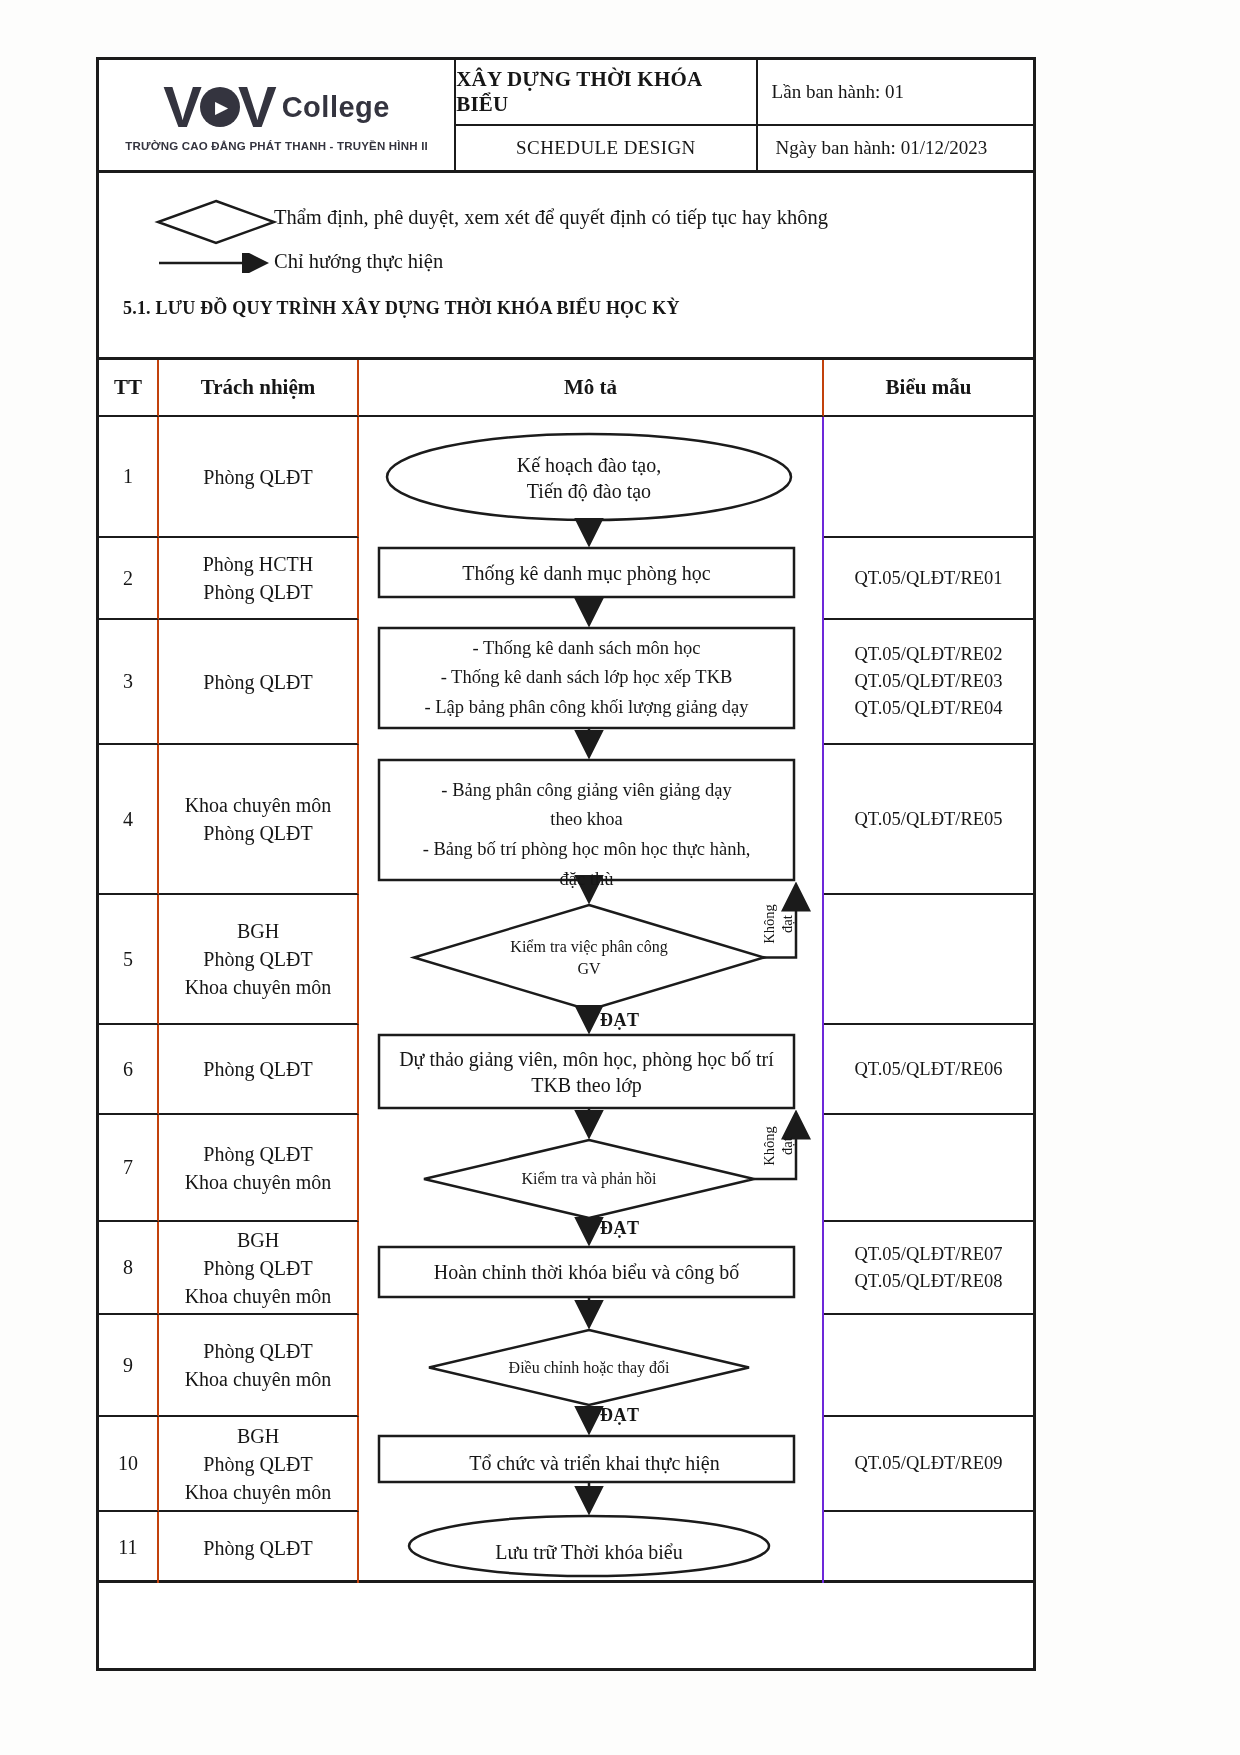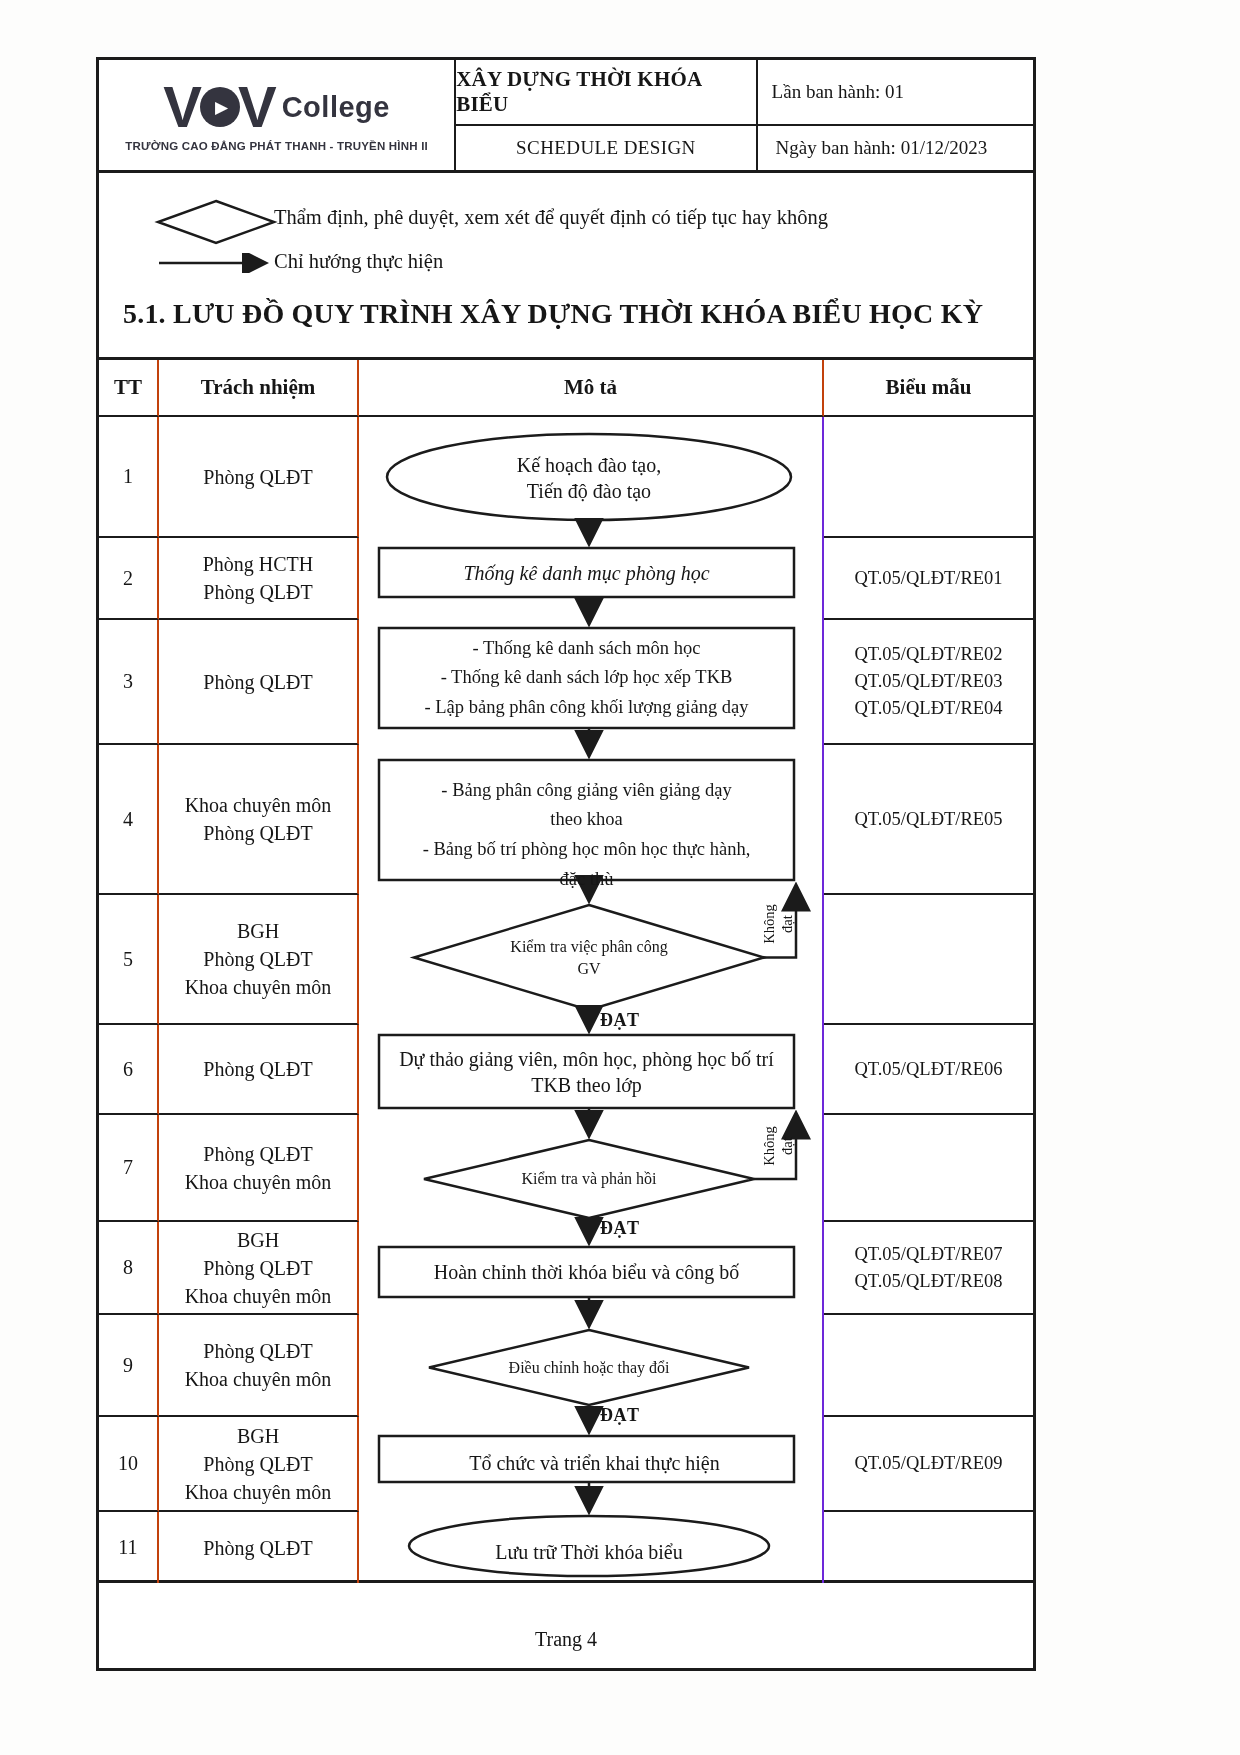--- a/index.html
+++ b/index.html
@@ -25,21 +25,21 @@
   .vov-v{font-size:58px;font-weight:bold;line-height:1;letter-spacing:-4px;}
   .vov-o{width:40px;height:40px;border-radius:50%;background:#34343f;display:flex;align-items:center;justify-content:center;margin:0 -2px 0 2px;}
   .vov-o span{color:#fff;font-size:17px;line-height:1;margin-left:3px;}
   .vov-college{font-size:29px;font-weight:bold;margin-left:9px;letter-spacing:.5px;}
   .vov-tag{font-family:"Liberation Sans","DejaVu Sans",sans-serif;font-size:11.5px;font-weight:bold;color:#34343f;margin-top:4px;letter-spacing:.2px;}
   
   .legend-diamond{position:absolute;left:55px;top:138px;}
   .legend-text-1{position:absolute;left:175px;top:146px;font-size:20.5px;}
   .legend-arrow{position:absolute;left:58px;top:193px;}
   .legend-text-2{position:absolute;left:175px;top:190px;font-size:20.5px;}
-  .section-title{position:absolute;left:24px;top:238px;font-size:28px;font-weight:bold;letter-spacing:.2px;}
+  .section-title{position:absolute;left:24px;top:238px;font-size:18px;font-weight:bold;letter-spacing:.2px;}
   
   .proc-table{
     position:absolute;left:0;top:297px;width:934px;height:1226px;
     border-top:3px solid #1b1b1b;border-bottom:3px solid #1b1b1b;
     display:grid;grid-template-columns:60px 200px 465px 209px;
     grid-template-rows:57px 121px 82px 125px 150px 130px 90px 107px 93px 102px 95px 71px;
     box-sizing:border-box;
   }
   .hc{font-weight:bold;font-size:21px;display:flex;align-items:center;justify-content:center;border-bottom:2px solid #1b1b1b;}
   .br{border-right:2px solid #c2410c;}
@@ -138,21 +138,21 @@
         <line x1="230" y1="881" x2="230" y2="908" stroke="#1b1b1b" stroke-width="2.5" marker-end="url(#arr)"></line>
         <line x1="230" y1="989" x2="230" y2="1014" stroke="#1b1b1b" stroke-width="2.5" marker-end="url(#arr)"></line>
         <line x1="230" y1="1066" x2="230" y2="1094" stroke="#1b1b1b" stroke-width="2.5" marker-end="url(#arr)"></line>
 
         <path d="M405,540.5 H437 V469" fill="none" stroke="#1b1b1b" stroke-width="2.5" marker-end="url(#arr)"></path>
         <path d="M395,762 H437 V697" fill="none" stroke="#1b1b1b" stroke-width="2.5" marker-end="url(#arr)"></path>
       </svg>
 
       <div class="fnode ml fs20" style="left:30px;top:22px;width:400px;height:78px;">Kế hoạch đào tạo,
 Tiến độ đào tạo</div>
-      <div class="fnode ml fs20" style="left:22px;top:132px;width:411px;height:47px;font-style:italic;">Thống kê danh mục phòng học</div>
+      <div class="fnode ml fs20" style="left:22px;top:132px;width:411px;height:47px;">Thống kê danh mục phòng học</div>
       <div class="fnode ml fs19" style="left:22px;top:213px;width:411px;height:96px;">- Thống kê danh sách môn học
 - Thống kê danh sách lớp học xếp TKB
 - Lập bảng phân công khối lượng giảng dạy</div>
       <div class="fnode ml fs19" style="left:22px;top:346px;width:411px;height:144px;">- Bảng phân công giảng viên giảng dạy
 theo khoa
 - Bảng bố trí phòng học môn học thực hành,
 đặc thù</div>
       <div class="fnode ml fs16" style="left:72px;top:492px;width:316px;height:97px;">Kiểm tra việc phân công
 GV</div>
       <div class="fnode ml fs20" style="left:22px;top:620px;width:411px;height:69px;">Dự thảo giảng viên, môn học, phòng học bố trí
@@ -224,14 +224,13 @@
     <div class="resp-cell ml br bb" style="grid-row:11;grid-column:2;">BGH
 Phòng QLĐT
 Khoa chuyên môn</div>
     <div class="form-cell ml bb" style="grid-row:11;grid-column:4;">QT.05/QLĐT/RE09</div>
 
     <div class="tt-cell br" style="grid-row:12;grid-column:1;">11</div>
     <div class="resp-cell ml br" style="grid-row:12;grid-column:2;">Phòng QLĐT</div>
     <div class="form-cell ml" style="grid-row:12;grid-column:4;"></div>
   </div>
 
-  <div class="page-footer">Trang 4</div>
 </div>
 
 </body></html>

